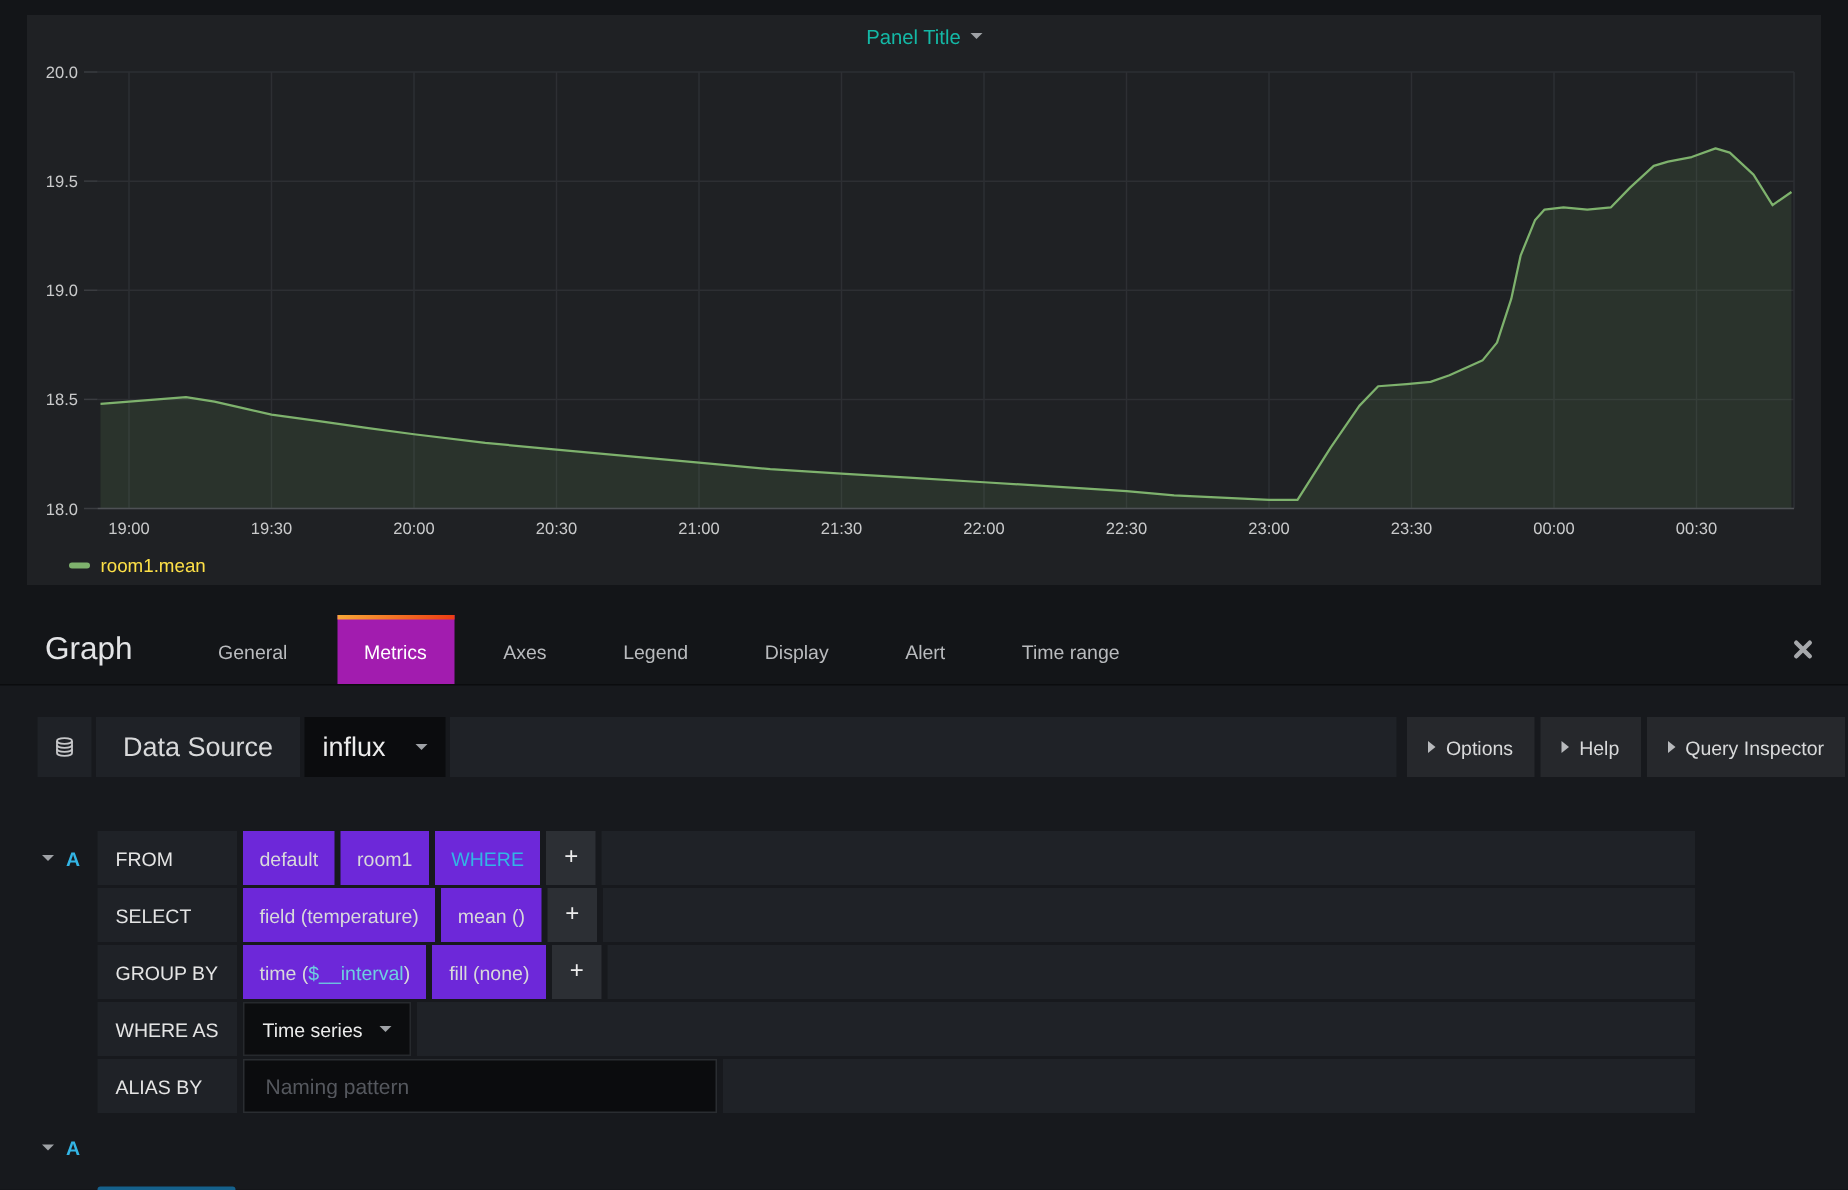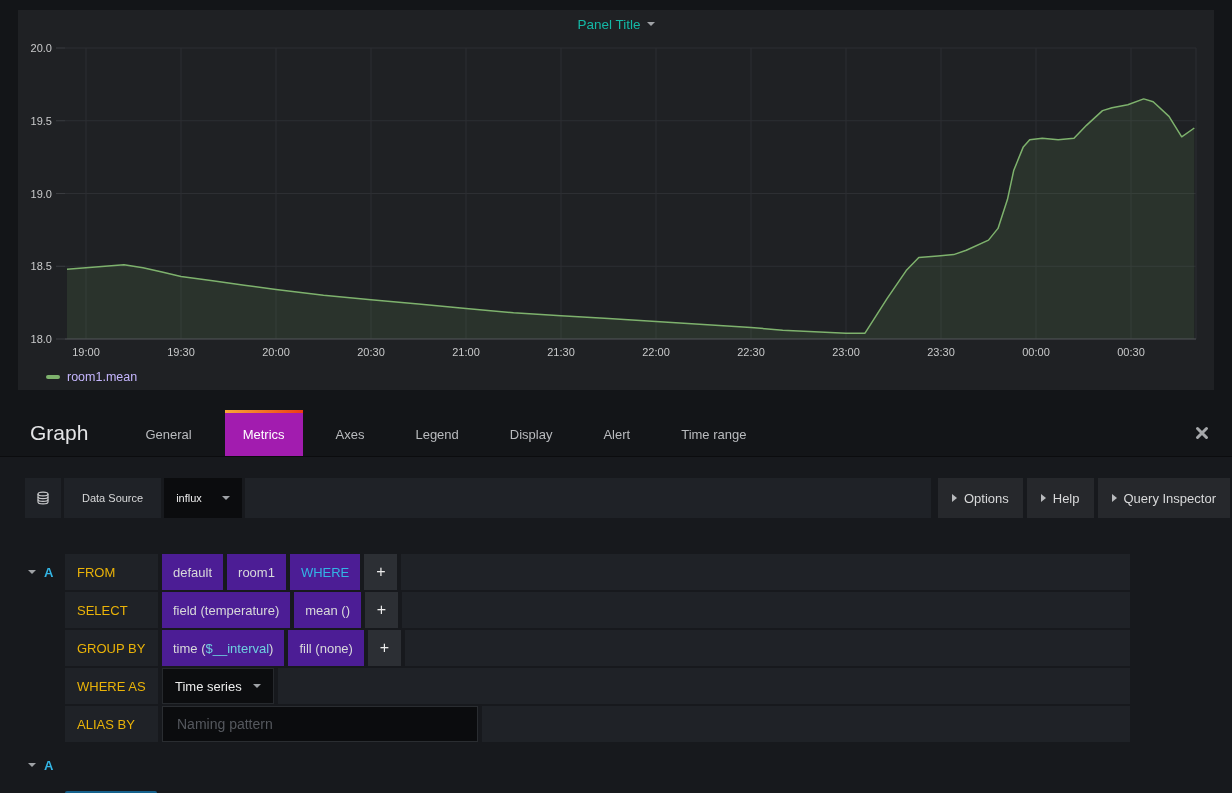--- a/index.html
+++ b/index.html
@@ -9,21 +9,21 @@
   
   .graph-panel { position:absolute; left:18px; top:10px; width:1196px; height:380px;
                  background:#1f2124; }
   .panel-header { height:28px; display:flex; align-items:center; justify-content:center;
                   gap:6px; color:#14b8a6; font-size:13.5px; cursor:pointer; }
   .caret-down { width:0; height:0; border-left:4px solid transparent;
                 border-right:4px solid transparent; border-top:4px solid #9fa2a6; }
   #chart-svg { position:absolute; left:0; top:28px; }
   #chart-svg text { fill:#c9cacb; font-family:"Liberation Sans",sans-serif; font-size:11px; }
   .legend { position:absolute; left:28px; top:360px; display:flex; align-items:center;
-            gap:7px; color:#c4b5fd; font-size:12.5px; }
+            gap:7px; color:#fde047; font-size:12.5px; }
   .legend-swatch { width:14px; height:4px; border-radius:2px; background:#7eb26d; }
 
   
   .tabbar { position:absolute; left:0; top:410px; width:1232px; height:46px;
             display:flex; align-items:stretch;gap:15px; }
   .panel-type { margin-left:30px; margin-right:24px; align-self:center;
                 color:#e3e4e6; font-size:21px; }
   .tab { padding:0 18px; display:flex; align-items:center; color:#b9bbbe; font-size:13px;
          cursor:pointer; border-top:3px solid transparent; }
   .tab.active { color:#ffffff; background:#a21caf;
@@ -31,36 +31,36 @@
                 border-image:linear-gradient(90deg,#f8a837,#ec3b13) 1; }
   .close-btn { position:absolute; right:22px; top:15px; width:16px; height:16px; cursor:pointer; }
 
   
   .editor-body { position:absolute; left:0; top:456px; width:1232px; height:337px;
                  background:#17191d; border-top:1px solid #0b0c0e; }
 
   .ds-row { position:absolute; left:25px; top:21px; width:1205px; height:40px;
             display:flex; align-items:stretch; }
   .cell { background:#1f2227; display:flex; align-items:center; margin-right:3px;
-          color:#d8d9da; font-size:11px; }
+          color:#d8d9da; font-size:18px; }
   .ds-icon-cell { width:36px; justify-content:center; }
   .ds-label { padding:0 18px; }
   .ds-select { background:#0b0c0e; padding:0 12px; gap:20px; color:#ececec; cursor:pointer; }
   .ds-fill { flex:1; }
   .hdr-btn { background:#26282c; margin-left:4px; padding:0 14px; display:flex;
              align-items:center; gap:7px; color:#d8d9da; font-size:13px; cursor:pointer; }
   .tri-right { width:0; height:0; border-top:4px solid transparent;
                border-bottom:4px solid transparent; border-left:5px solid #b8babd; }
 
   .q-row { position:absolute; left:25px; width:1105px; height:36px; display:flex; }
   .gutter { width:40px; display:flex; align-items:center; gap:8px; padding-left:3px; }
   .ref-letter { color:#33b5e5; font-size:13px; font-weight:bold; }
-  .q-label { width:93px; background:#1f2227; color:#eab308; font-size:13px;
+  .q-label { width:93px; background:#1f2227; color:#e5e5e5; font-size:13px;
              display:flex; align-items:center; padding-left:12px; margin-right:4px; }
-  .part { background:#4c1d95; color:#d8d9da; font-size:13px; display:flex;
+  .part { background:#6d28d9; color:#d8d9da; font-size:13px; display:flex;
           align-items:center; padding:0 11px; margin-right:4px; cursor:pointer; }
   .part.keyword { color:#33b5e5; }
   .part.plus { background:#2c2f34; width:33px; justify-content:center; color:#ececec;
                font-size:16px; padding:0; }
   .q-fill { flex:1; background:#1f2227; }
   .var-cyan { color:#6ed0e0; }
   .q-select { width:112px; background:#0c0d0f; border:1px solid #26292d; color:#ececec;
               font-size:13px; display:flex; align-items:center; justify-content:space-between;
               padding:0 12px; margin-right:4px; cursor:pointer; }
   .alias-input { width:316px; background:#0b0c0e; border:1px solid #2a2d31; color:#d8d9da;

